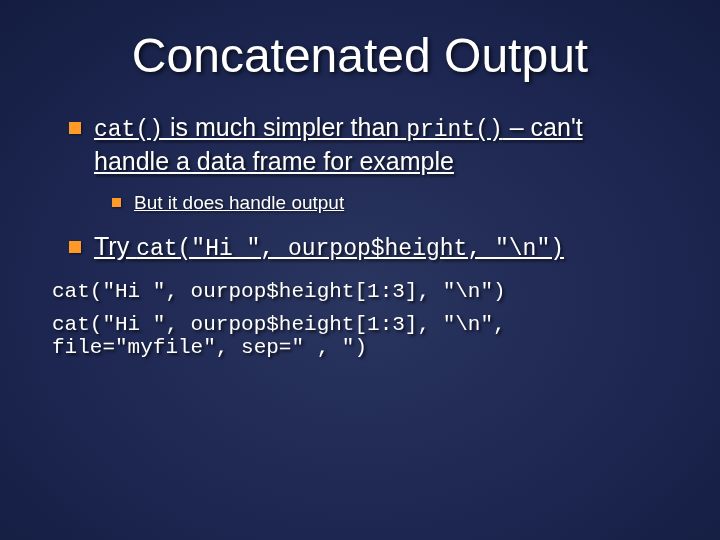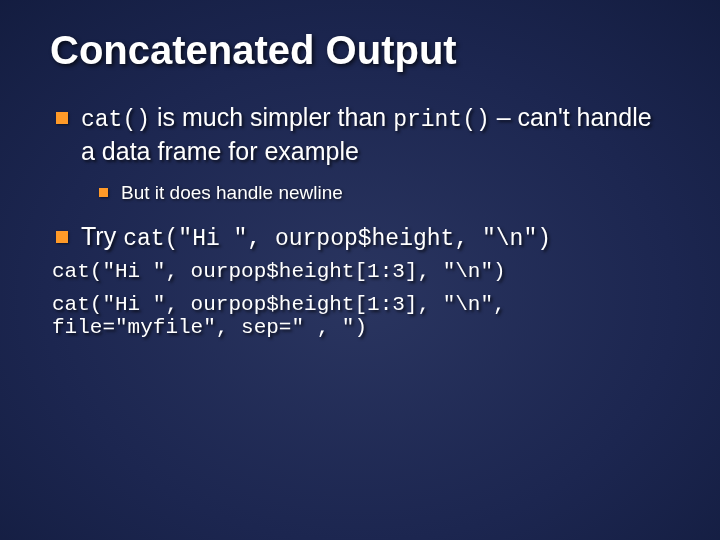--- a/index.html
+++ b/index.html
@@ -1,21 +1,21 @@
 <!DOCTYPE html>
 <html><head>
 <meta charset="utf-8">
 <style>
   html,body{margin:0;padding:0;width:720px;height:540px;overflow:hidden;
     background:radial-gradient(ellipse 900px 700px at 50% 55%,#2a3560 0%,#1c2650 35%,#0f1838 70%,#060c22 100%);
     font-family:Arial,Helvetica,sans-serif;color:#fff;}
   .slide{box-sizing:border-box;padding:28px 50px 20px 50px;}
-  h1{margin:0 0 28px 0;font-size:40px;font-weight:bold;
+  h1{margin:0 0 28px 0;font-size:48px;font-weight:normal;text-align:center;
      text-shadow:2px 2px 4px rgba(0,0,0,.7);}
-  .top{list-style:none;margin:3px;padding:0;}
+  .top{list-style:none;margin:16px;padding:0;text-decoration:underline;}
   .top>li{margin:6px 0 6px 0;padding-left:28px;position:relative;font-size:25px;
           text-shadow:2px 2px 3px rgba(0,0,0,.7);line-height:1.28;}
   .top>li::before{content:"";position:absolute;left:3px;top:11px;width:12px;height:12px;
                   background:#ff9a28;box-shadow:1px 1px 2px rgba(0,0,0,.5);}
   .sub{list-style:none;margin:14px 0 14px 16px;padding:0;}
   .sub>li{margin:3px 0;padding-left:24px;position:relative;font-size:19px;
           text-shadow:1px 1px 3px rgba(0,0,0,.7);}
   .sub>li::before{content:"";position:absolute;left:2px;top:7px;width:9px;height:9px;
                   background:#ff9a28;box-shadow:1px 1px 2px rgba(0,0,0,.5);}
   .mono{font-family:"Courier New",Courier,monospace;font-size:.92em;}
@@ -26,21 +26,21 @@
 <body>
 
 <div class="slide">
   <h1>Concatenated Output</h1>
 
   <ul class="top">
 
     <li>
       <span class="mono">cat()</span><span> is much simpler than </span><span class="mono">print()</span><span> – can't handle a data frame for example</span>
       <ul class="sub">
-        <li>But it does handle newline</li>
+        <li>But it does handle output</li>
       </ul>
     </li>
 
     <li>
       <span>Try </span><span class="mono">cat("Hi ", ourpop$height, "\n")</span>
     </li>
 
   </ul>
 
   <div class="codeblock">cat("Hi ", ourpop$height[1:3], "\n")</div>

